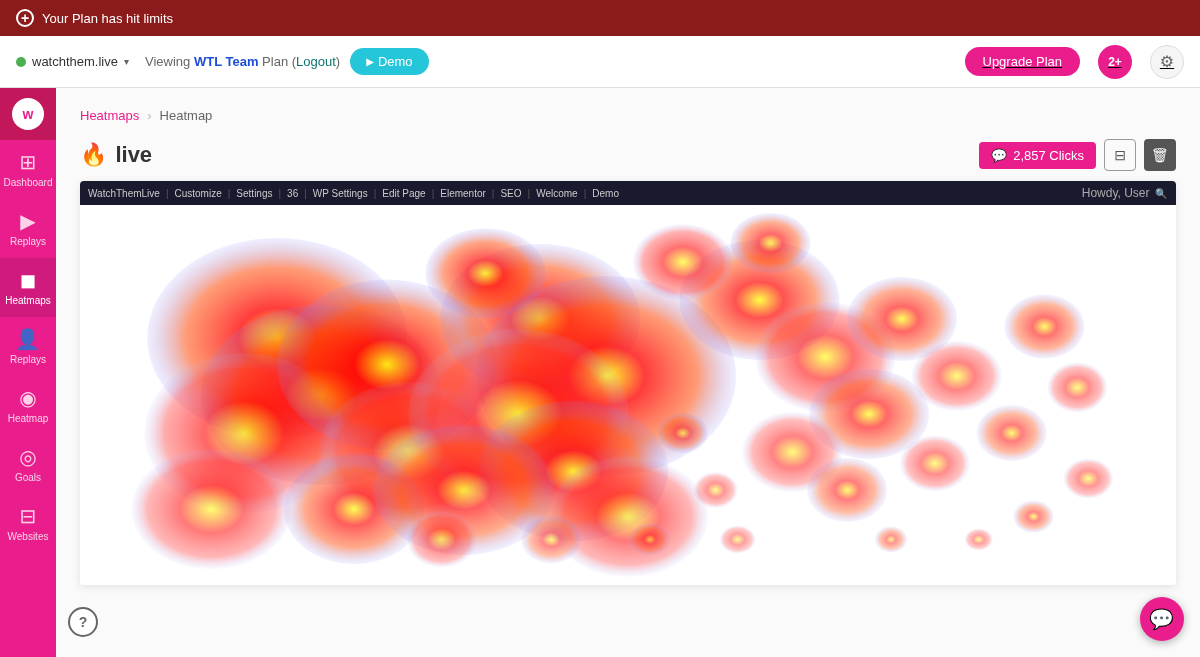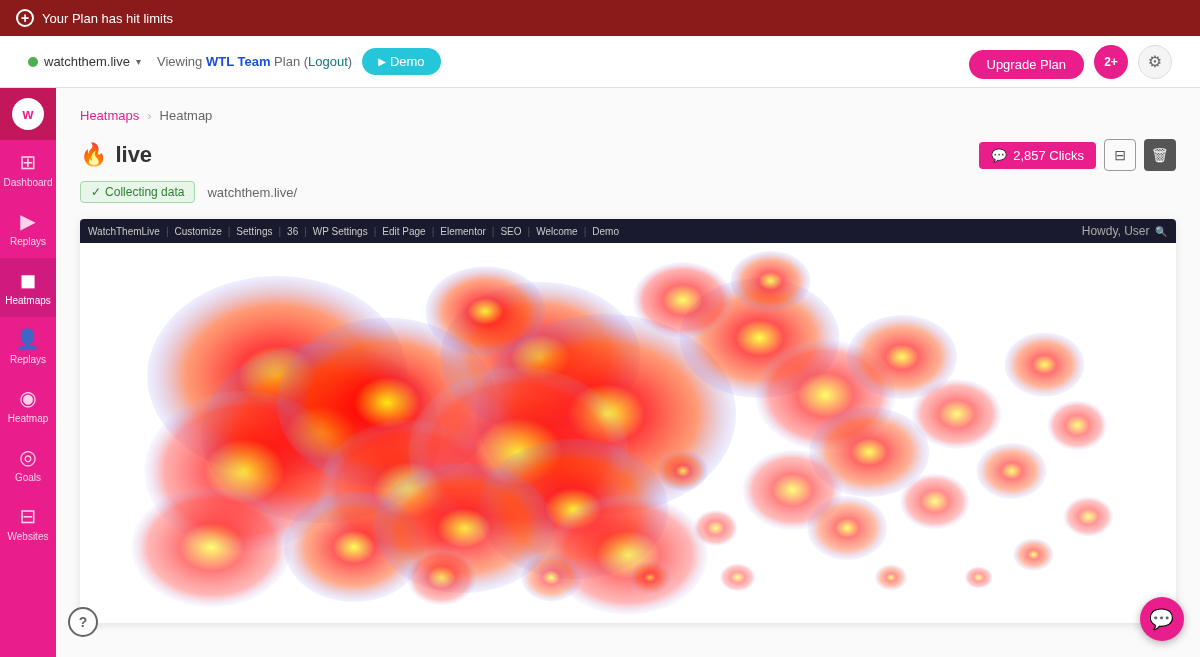--- a/index.html
+++ b/index.html
@@ -24,40 +24,40 @@
       display: flex; align-items: center; justify-content: center;
       font-size: 14px; font-weight: bold; flex-shrink: 0;
     }
 
     
     #header {
       background: white;
       border-bottom: 1px solid #e0e0e0;
       display: flex;
       align-items: center;
-      padding: 0 28px;
+      padding: 0 16px;
       height: 52px;
       flex-shrink: 0;
     }
     .site-selector {
       display: flex; align-items: center; gap: 6px; cursor: pointer;
       font-size: 13px; color: #333;
     }
     .site-dot { width: 10px; height: 10px; background: #4CAF50; border-radius: 50%; }
     .chevron-down { font-size: 10px; color: #666; }
     .viewing-text { font-size: 13px; color: #666; margin-left: 16px; }
     .viewing-text strong { color: #1d4ed8; }
     .logout-link { color: #0f766e; font-size: 13px; text-decoration: none; }
     .demo-btn {
       background: #26c6da; color: white; border: none; border-radius: 20px;
       padding: 6px 16px; font-size: 13px; cursor: pointer; margin-left: 10px;
       display: flex; align-items: center; gap: 4px;
     }
     .demo-btn::before { content: '▶'; font-size: 10px; }
-    .header-right { margin-left: auto; display: flex; align-items: flex-end; gap: 10px; }
+    .header-right { margin-left: auto; display: flex; align-items: center; gap: 18px; text-decoration: underline; }
     .upgrade-btn {
       background: #e91e8c; color: white; border: none; border-radius: 20px;
       padding: 7px 18px; font-size: 13px; cursor: pointer; font-weight: 500;
     }
     .avatar-btn {
       width: 34px; height: 34px; border-radius: 50%; background: #e91e8c;
       color: white; font-size: 12px; font-weight: bold; border: none;
       cursor: pointer; display: flex; align-items: center; justify-content: center;
     }
     .settings-btn {
@@ -239,26 +239,20 @@
       <div class="title-actions">
         <div class="clicks-badge">
           <span>💬</span>
           <span>2,857 Clicks</span>
         </div>
         <button class="icon-btn outline">⊟</button>
         <button class="icon-btn">🗑</button>
       </div>
     </div>
 
-    <div class="status-row">
-      <div class="collecting-badge">
-        <span>Collecting data</span>
-      </div>
-      <span class="site-url">watchthem.live/</span>
-    </div>
 
     <div class="heatmap-container">
 
       <div class="heatmap-toolbar">
         <span class="toolbar-item">WatchThemLive</span>
         <span class="toolbar-sep">|</span>
         <span class="toolbar-item">Customize</span>
         <span class="toolbar-sep">|</span>
         <span class="toolbar-item">Settings</span>
         <span class="toolbar-sep">|</span>

